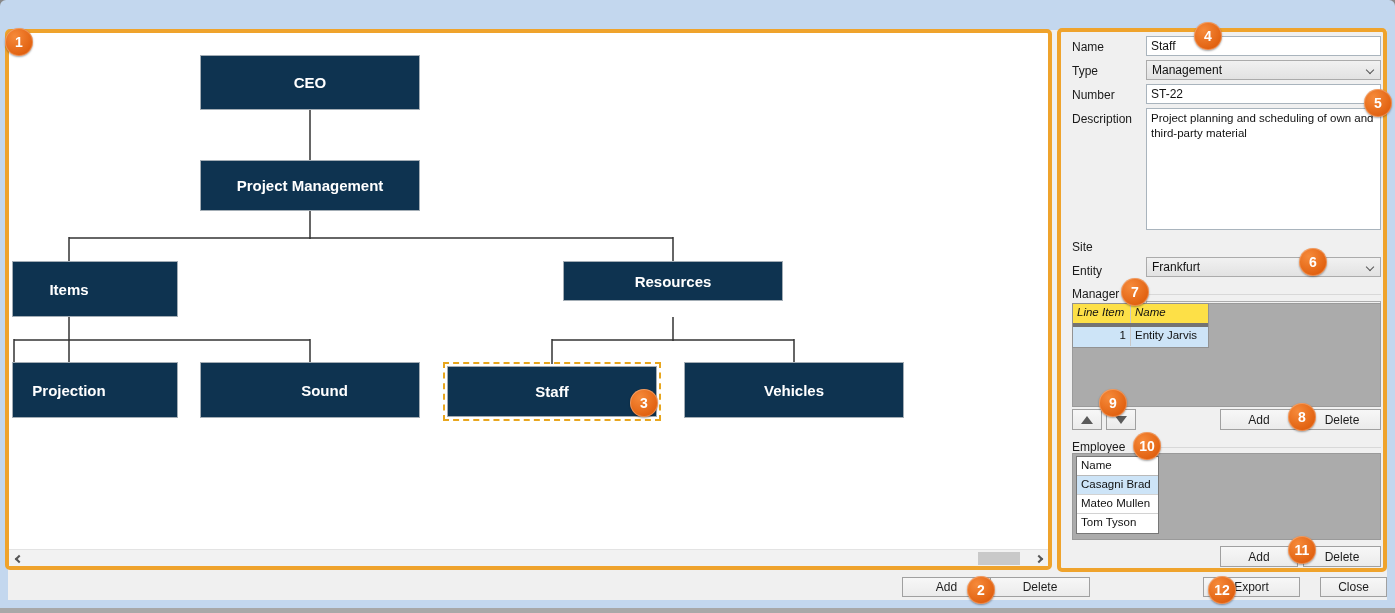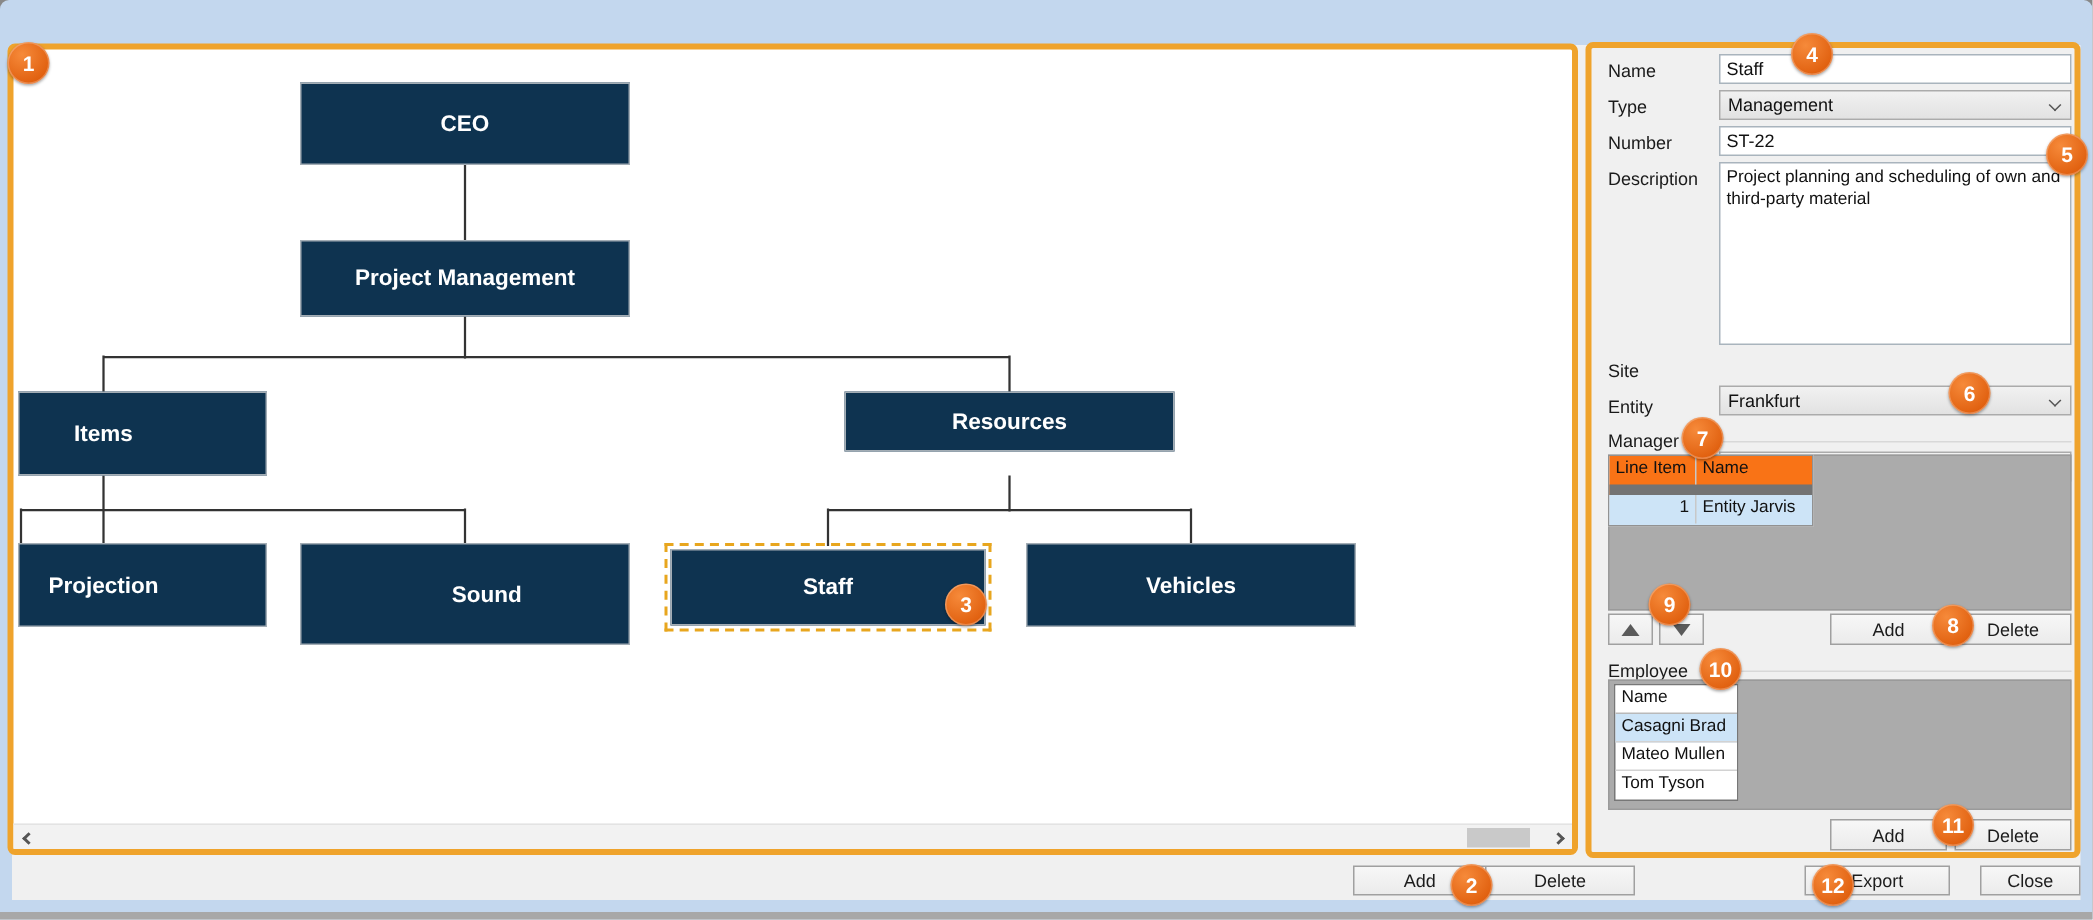--- a/index.html
+++ b/index.html
@@ -58,21 +58,21 @@
            color:#111; line-height:1.3; }
   .grp-line { position:absolute; height:1px; background:#d8d8d8; z-index:3; }
 
   .grid-area { position:absolute; background:#ababab; border:1px solid #9a9a9a; z-index:3; }
   .mgr-table { position:absolute; left:1072px; top:303px; z-index:4; font-size:11.5px; color:#111;
                border:1px solid #929292; background:#fff; }
   .mgr-row { display:flex; }
   .mgr-cell { padding:2px 4px; height:19px; overflow:hidden; white-space:nowrap; }
   .mgr-c1 { width:58px; border-right:1px solid #c8c8c8; }
   .mgr-c2 { width:77px; }
-  .mgr-head { background:#f97316; border-bottom:7px solid #737373; }
+  .mgr-head { background:#fde047; border-bottom:4px solid #737373;font-style:italic; }
   .mgr-data { background:#cde4f7; height:20px; }
   .mgr-data .mgr-c1 { text-align:right; }
 
   .emp-list { position:absolute; left:1076px; top:456px; width:83px; z-index:4; font-size:11.5px;
               color:#111; border:1px solid #777; background:#fff; }
   .emp-item { height:19px; padding:2px 4px; border-bottom:1px solid #d2d2d2; white-space:nowrap; overflow:hidden; }
   .emp-item:last-child { border-bottom:none; }
   .emp-head { background:#fff; border-bottom:1px solid #b9b9b9; }
   .emp-selected { background:#cde4f7; }
 
@@ -135,21 +135,21 @@
   </div>
   <div class="node node-shifted" style="left:12px;top:261px;width:166px;height:56px;">
     <span>Items</span>
   </div>
   <div class="node" style="left:563px;top:261px;width:220px;height:40px;">
     <span>Resources</span>
   </div>
   <div class="node node-shifted" style="left:12px;top:362px;width:166px;height:56px;">
     <span>Projection</span>
   </div>
-  <div class="node" style="left:200px;top:362px;width:220px;height:68px;padding-left:29px;">
+  <div class="node" style="left:200px;top:362px;width:220px;height:56px;padding-left:29px;">
     <span>Sound</span>
   </div>
   <div class="sel-wrap" style="left:443px;top:362px;width:218px;height:59px;">
     <div class="node">
       <span>Staff</span>
     </div>
   </div>
   <div class="node" style="left:684px;top:362px;width:220px;height:56px;justify-content:center;">
     <span>Vehicles</span>
   </div>

